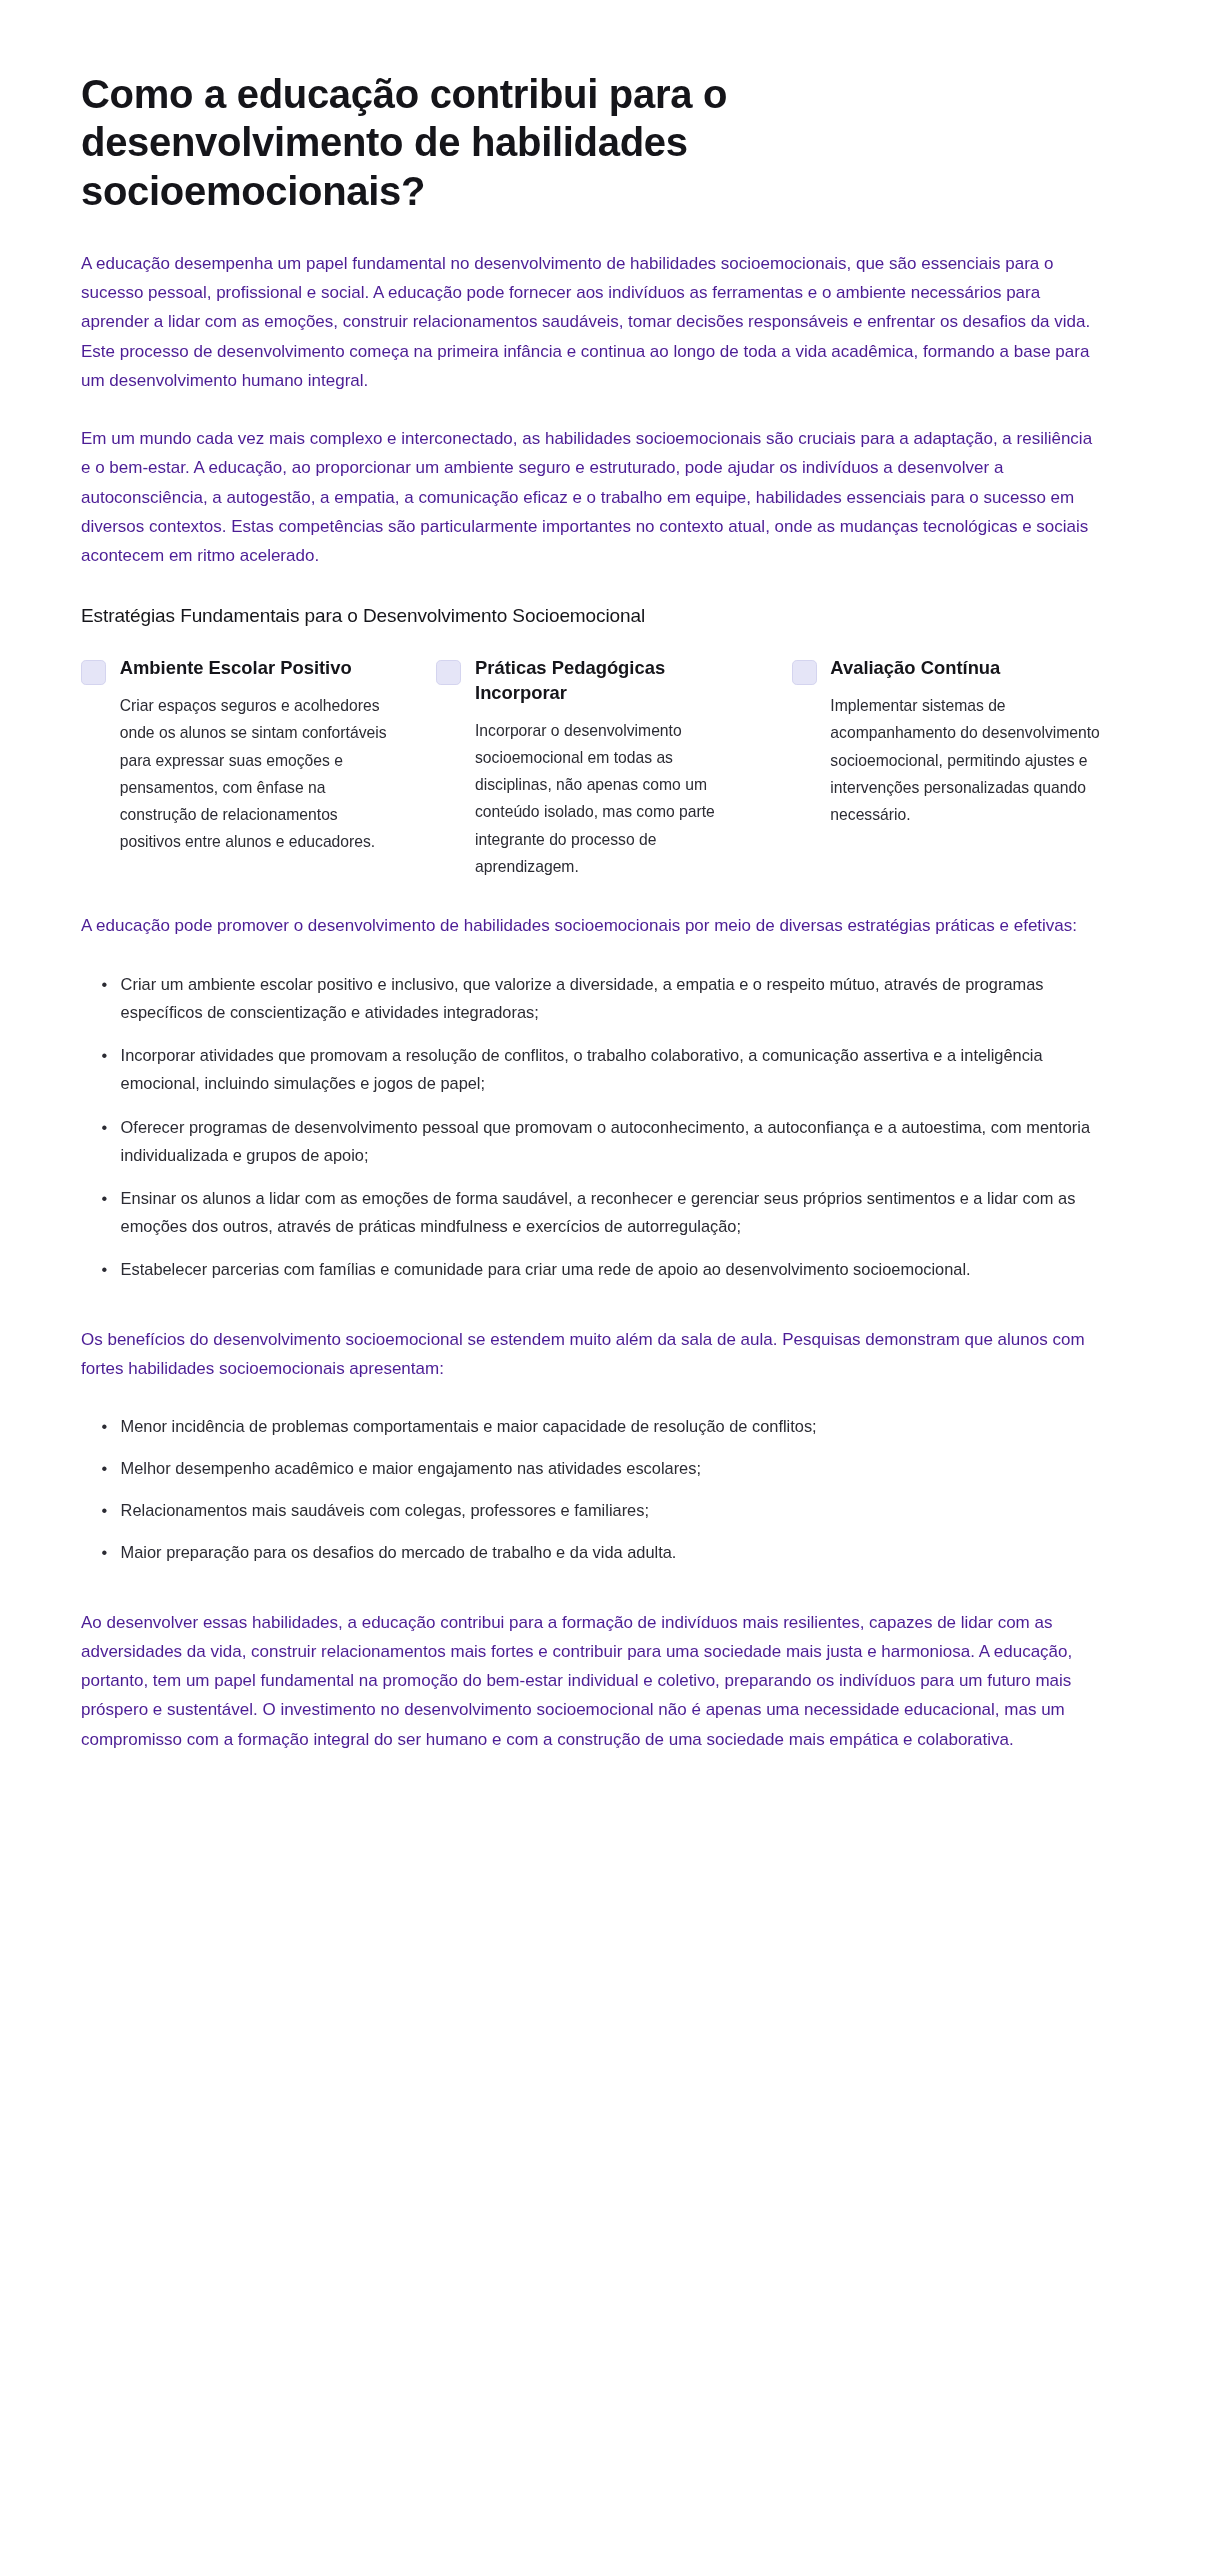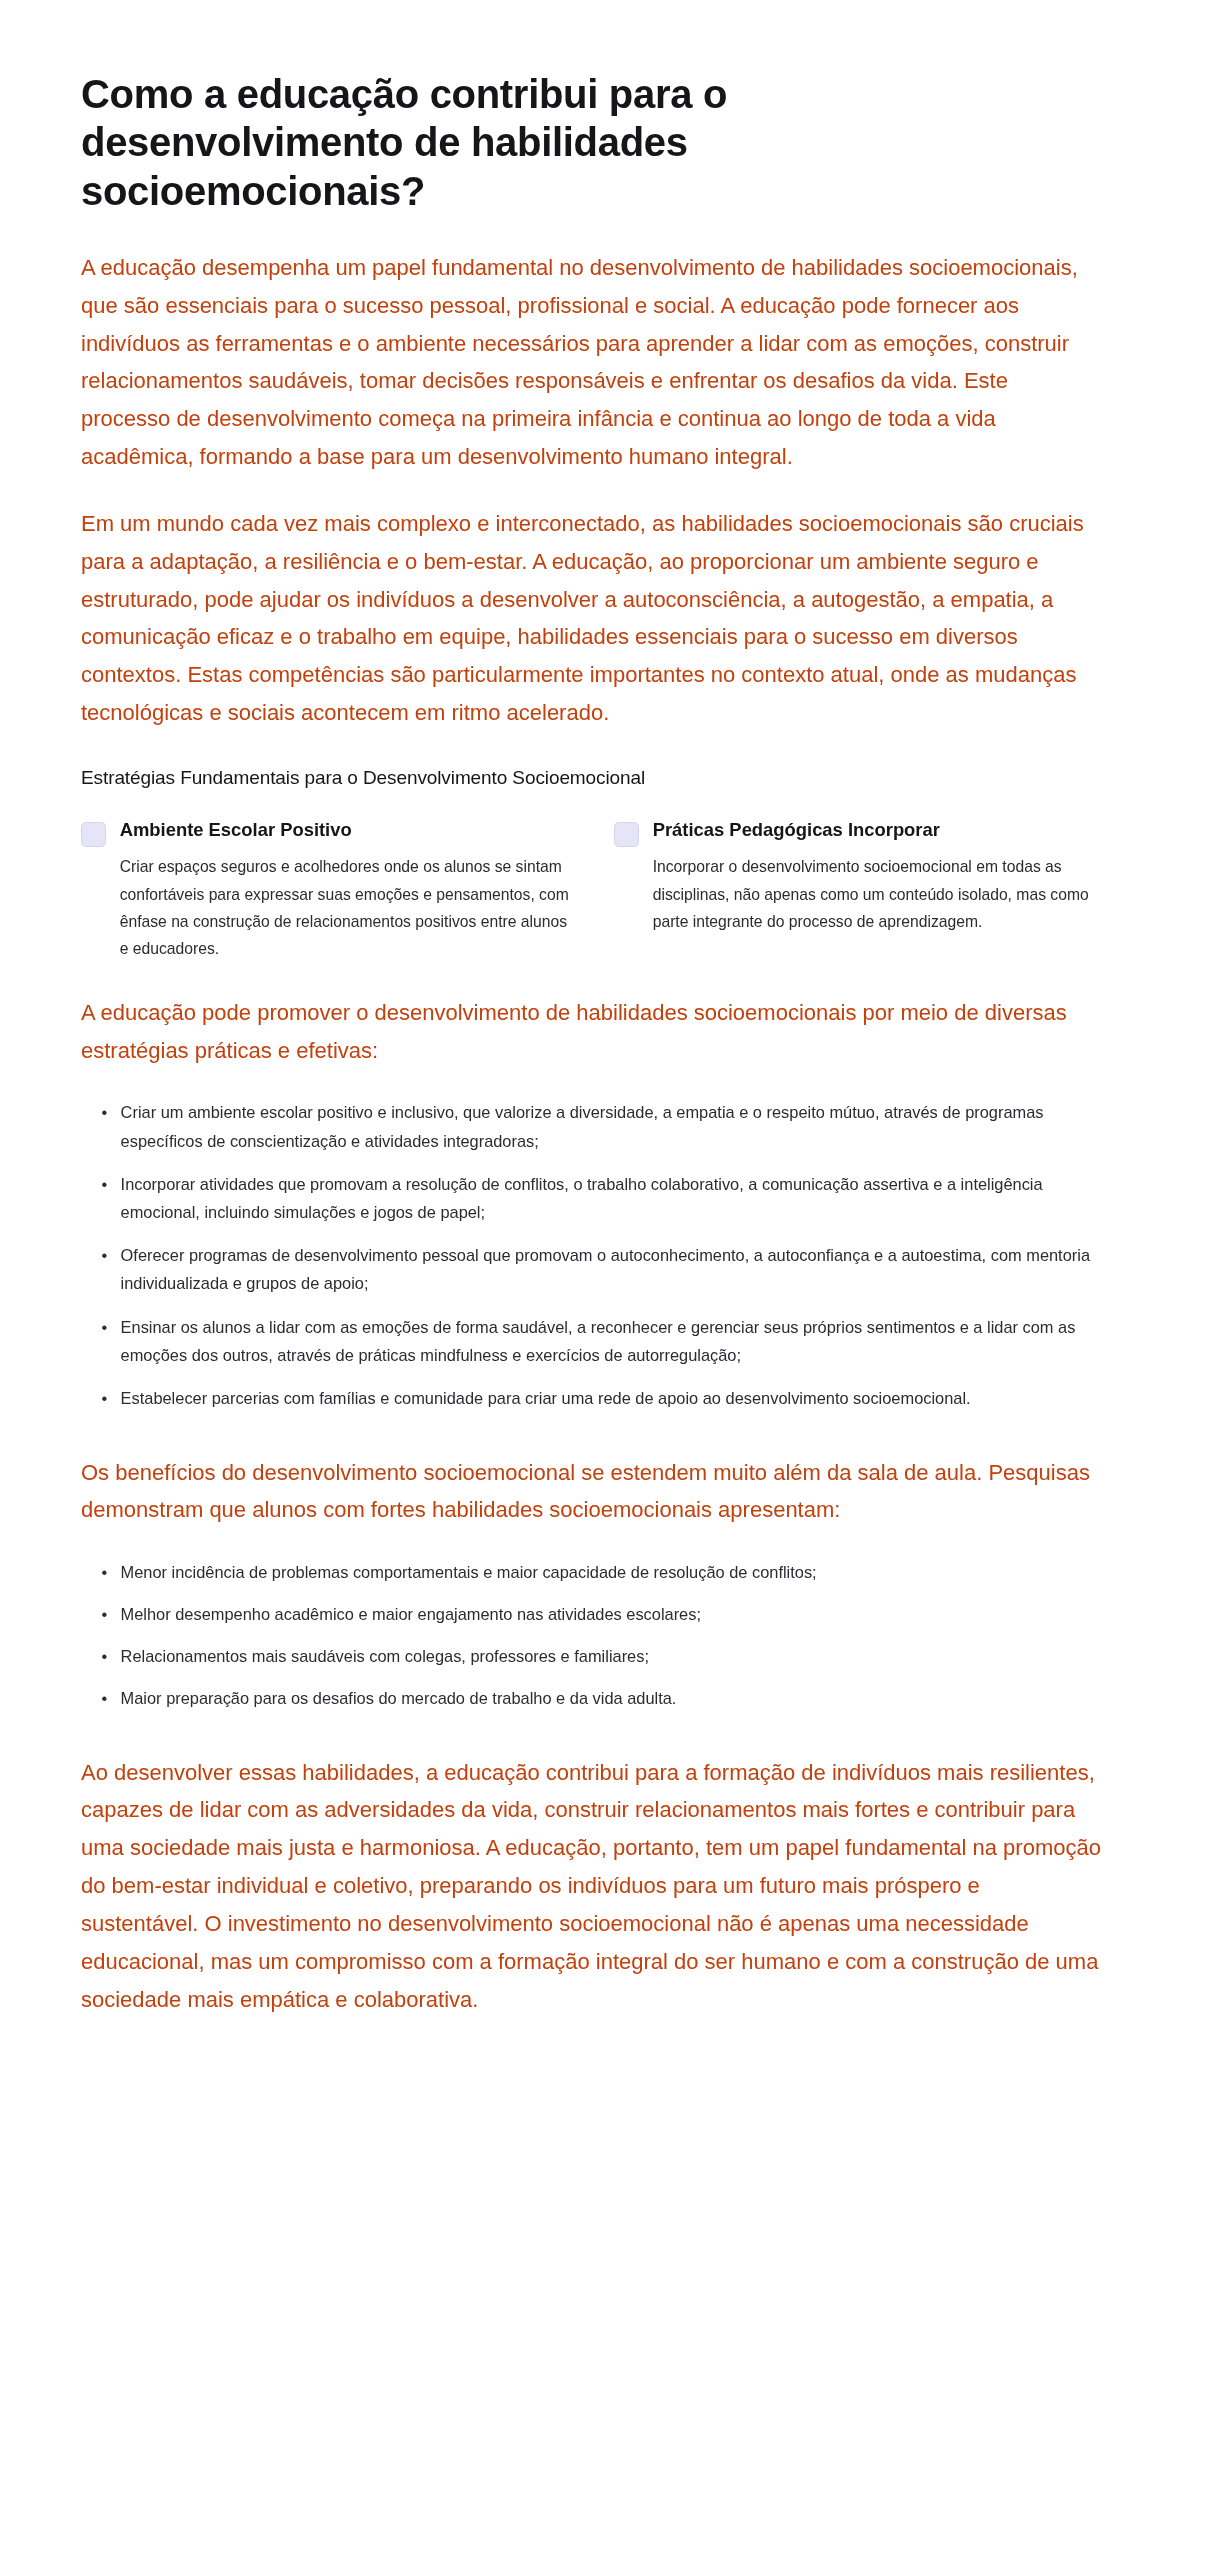--- a/index.html
+++ b/index.html
@@ -24,23 +24,23 @@
   h1.doc-title {
     font-size: 40px;
     line-height: 1.22;
     font-weight: 700;
     letter-spacing: -0.3px;
     margin: 20.5px 0 33px 0;
     color: #15151a;
     max-width: 915px;
   }
   p.body-text {
-    font-size: 22px;
+    font-size: 17px;
     line-height: 1.72;
-    color: #c2410c;
+    color: #4c1d95;
     margin: 0 0 29px 0;
     max-width: 1082px;
   }
   h2.section-head {
     font-size: 19px;
     font-weight: 400;
     color: #15151a;
     margin: 35px 0 29px 0;
     letter-spacing: -0.1px;
   }
@@ -135,20 +135,27 @@
     </div>
 
     <div class="card">
       <span class="card-marker"></span>
       <div class="card-body">
         <div class="card-title">Práticas Pedagógicas Incorporar</div>
         <p class="card-text">Incorporar o desenvolvimento socioemocional em todas as disciplinas, não apenas como um conteúdo isolado, mas como parte integrante do processo de aprendizagem.</p>
       </div>
     </div>
 
+    <div class="card">
+      <span class="card-marker"></span>
+      <div class="card-body">
+        <div class="card-title">Avaliação Contínua</div>
+        <p class="card-text">Implementar sistemas de acompanhamento do desenvolvimento socioemocional, permitindo ajustes e intervenções personalizadas quando necessário.</p>
+      </div>
+    </div>
 
   </div>
 
   <p class="body-text">A educação pode promover o desenvolvimento de habilidades socioemocionais por meio de diversas estratégias práticas e efetivas:</p>
 
   <ul class="bullets">
     <li>Criar um ambiente escolar positivo e inclusivo, que valorize a diversidade, a empatia e o respeito mútuo, através de programas específicos de conscientização e atividades integradoras;</li>
     <li>Incorporar atividades que promovam a resolução de conflitos, o trabalho colaborativo, a comunicação assertiva e a inteligência emocional, incluindo simulações e jogos de papel;</li>
     <li>Oferecer programas de desenvolvimento pessoal que promovam o autoconhecimento, a autoconfiança e a autoestima, com mentoria individualizada e grupos de apoio;</li>
     <li>Ensinar os alunos a lidar com as emoções de forma saudável, a reconhecer e gerenciar seus próprios sentimentos e a lidar com as emoções dos outros, através de práticas mindfulness e exercícios de autorregulação;</li>

